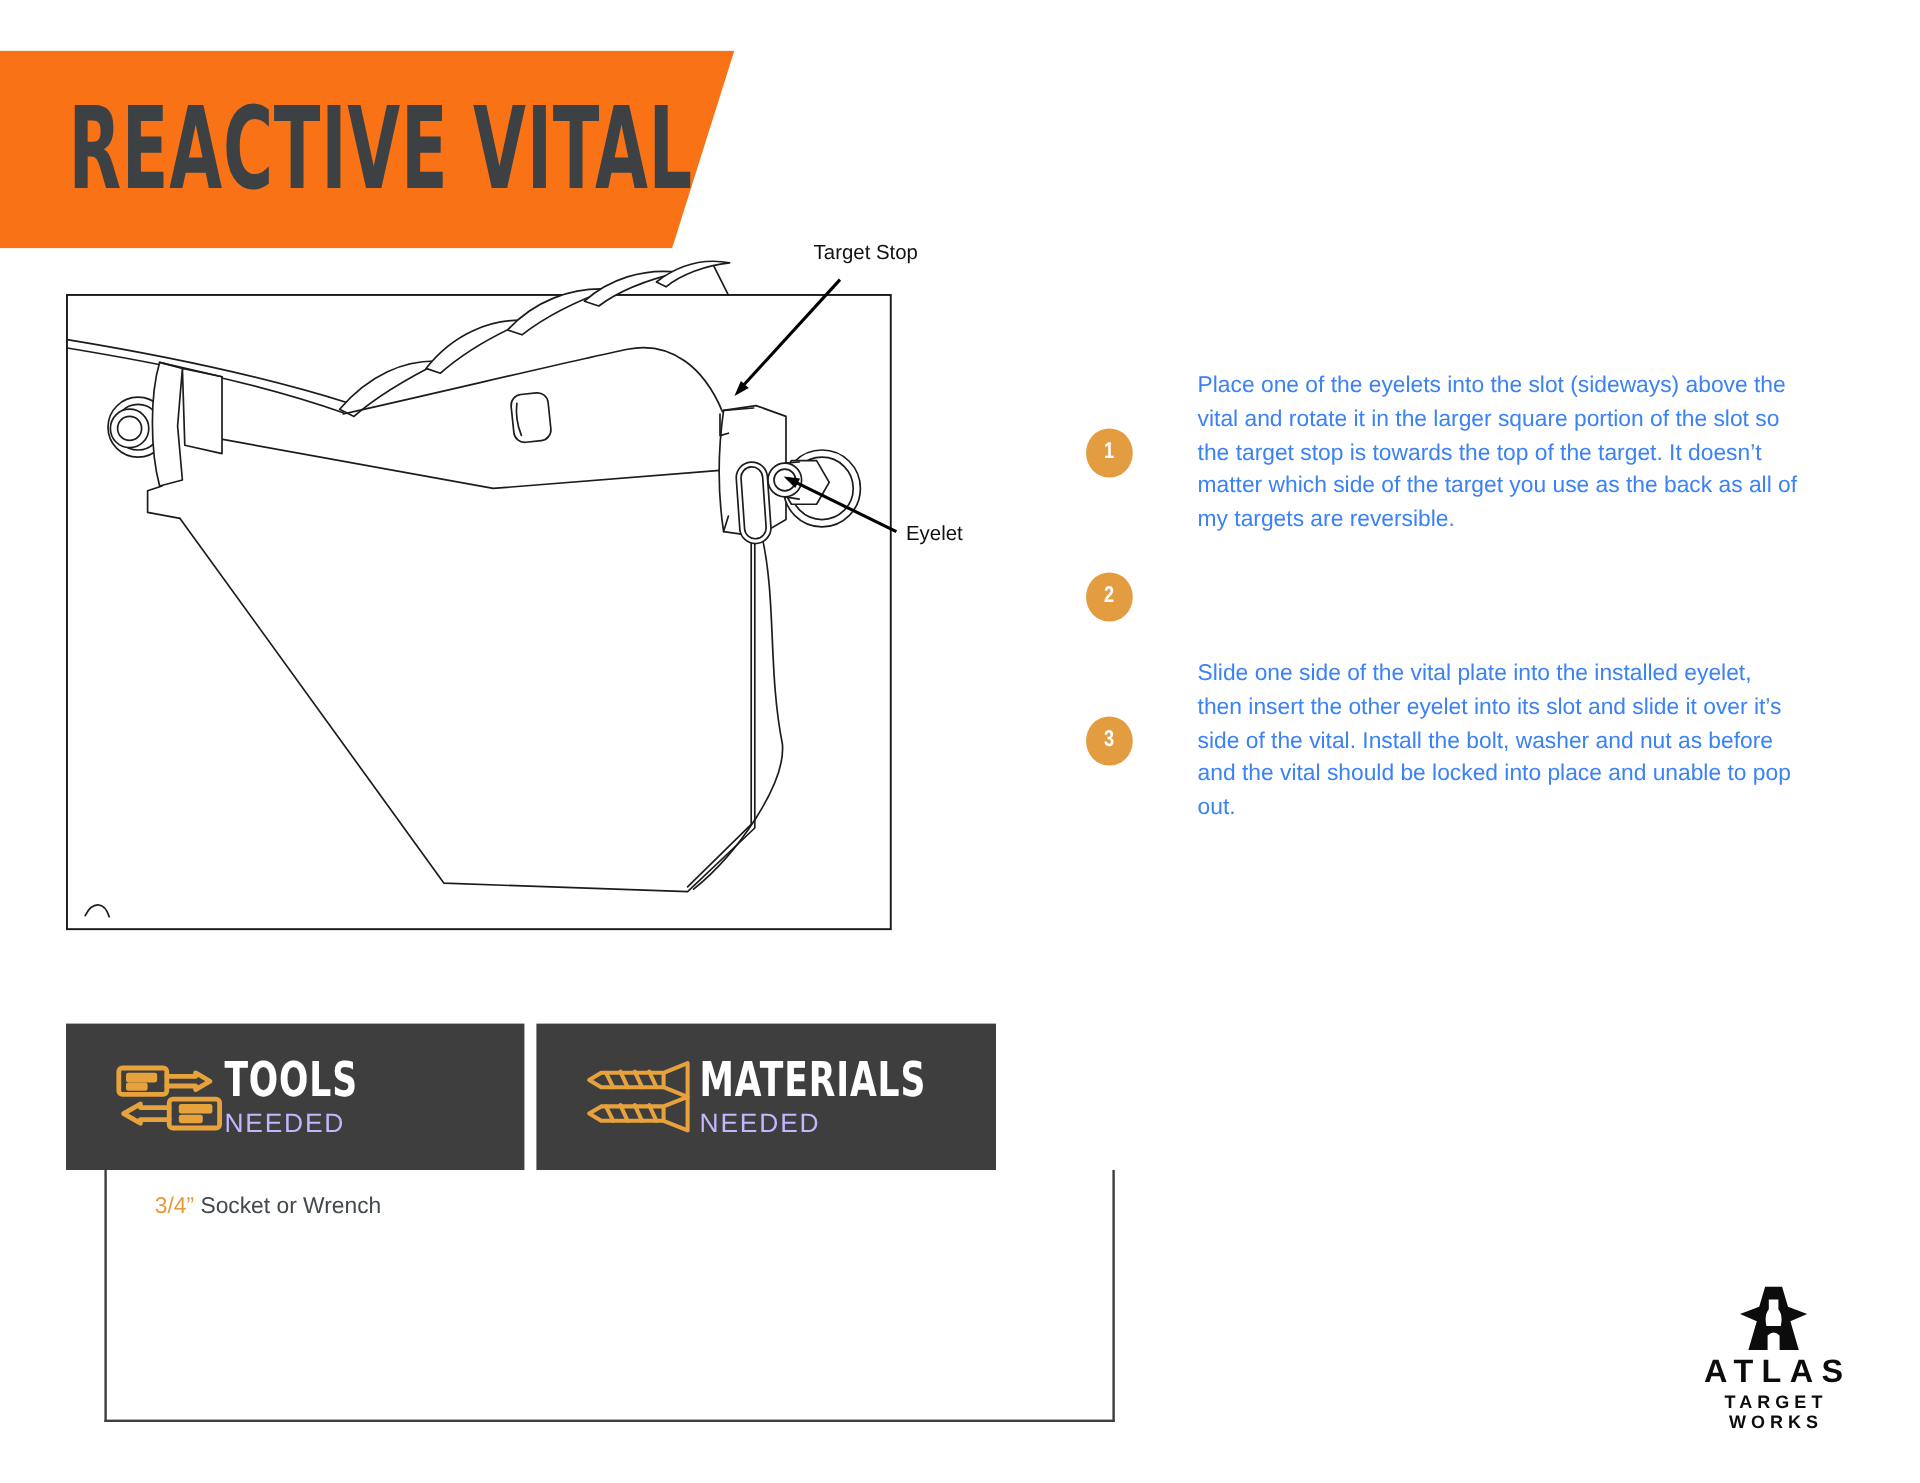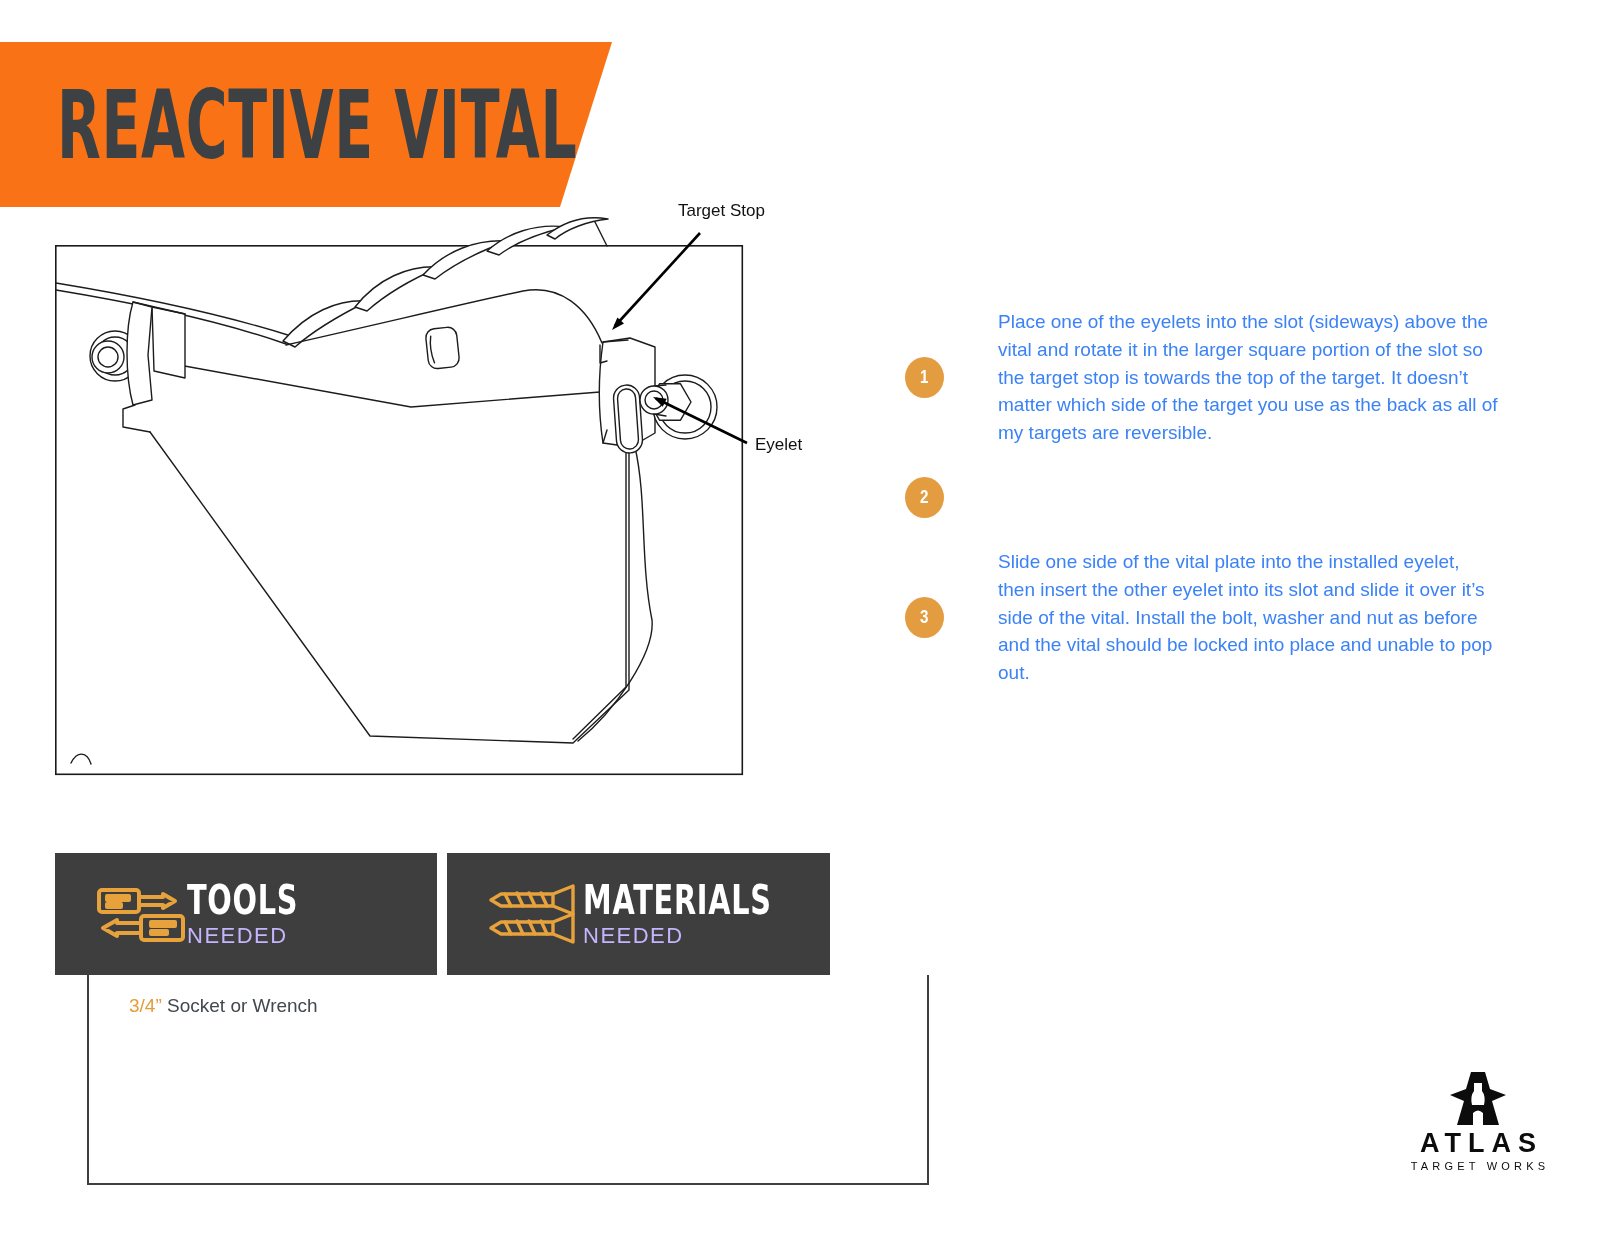--- a/index.html
+++ b/index.html
@@ -58,21 +58,21 @@
   .needed-box{
     position:absolute;left:55px;top:975px;width:842px;height:210px;
     border:2px solid #3F3F3F;border-top:none;box-sizing:border-box;background:#fff;margin-left:32px;
   }
   .tool-item{position:absolute;left:40px;top:20px;font-size:19px;color:#42484D;}
   .tool-item .size{color:#E59B38;}
   
   .logo{position:absolute;left:1393px;top:1072px;width:170px;text-align:center;color:#0c0c0c;}
   .logo .mark{display:block;margin:0 auto 4px auto;}
   .logo .name{font-size:27px;font-weight:800;letter-spacing:7px;line-height:27px;margin-left:7px;}
-  .logo .tag{font-size:11px;font-weight:400;letter-spacing:4.2px;margin-top:3px;margin-left:4px;}
+  .logo .tag{font-size:15px;font-weight:700;letter-spacing:4.2px;margin-top:3px;margin-left:4px;}
 </style>
 </head>
 <body>
 
 <header class="banner">
   <h1>REACTIVE VITAL</h1>
 </header>
 
 <section class="diagram">
   <svg width="765" height="585" viewBox="0 0 765 585">

